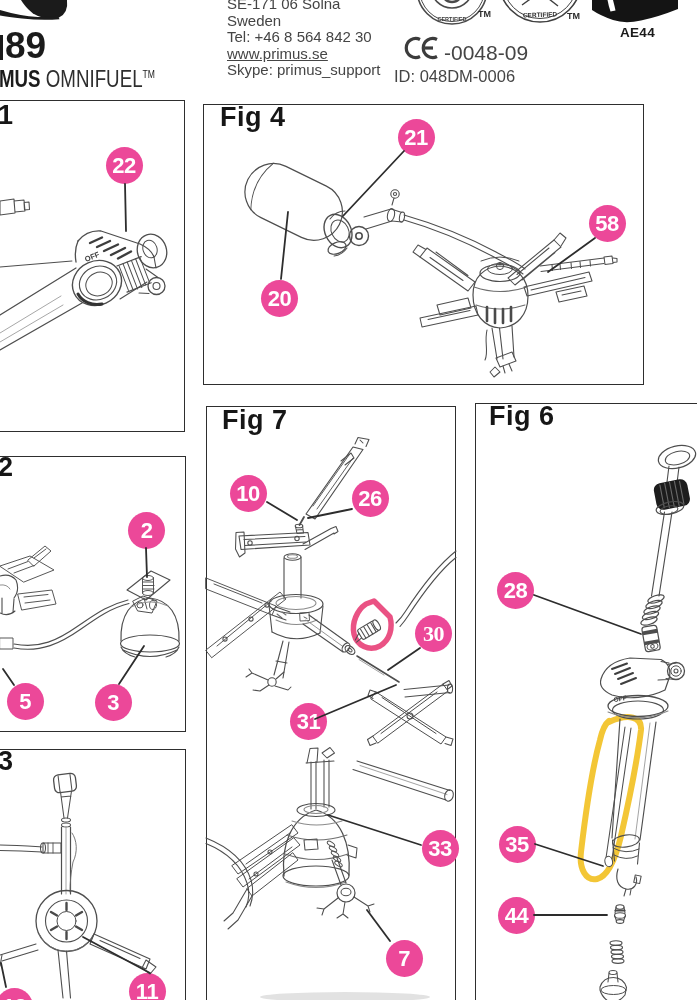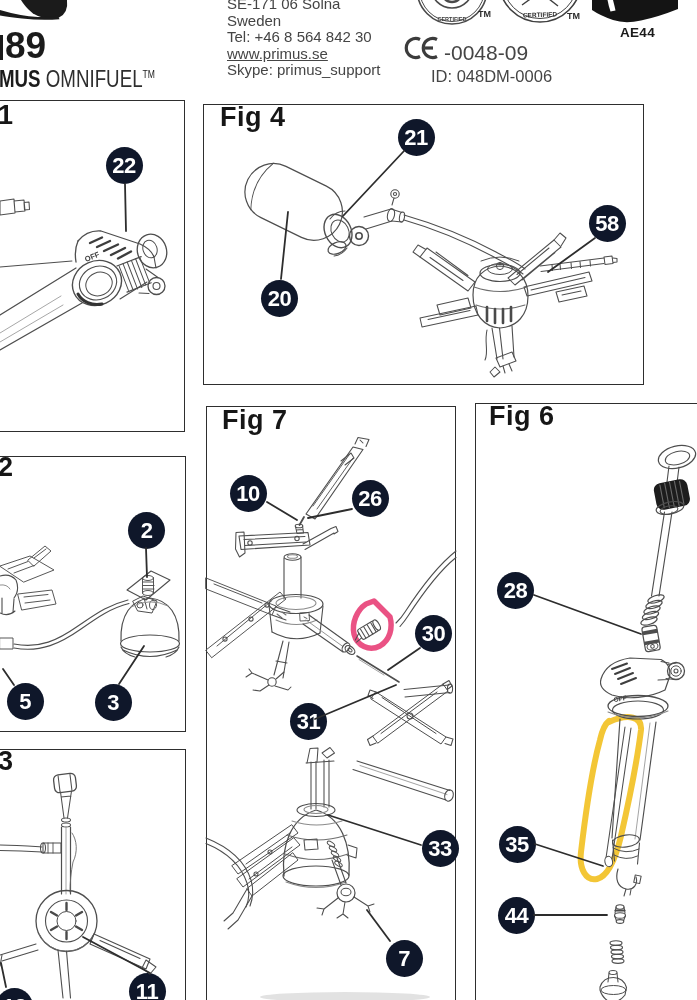--- a/index.html
+++ b/index.html
@@ -1,20 +1,20 @@
 <!DOCTYPE html>
 <html><head>
 <meta charset="utf-8">
 <style>
 html,body{margin:0;padding:0;width:697px;height:1000px;overflow:hidden;background:#fff;
  font-family:"Liberation Sans",sans-serif;}
 .abs{position:absolute;}
 .box{position:absolute;border:1.7px solid #2e2e2e;background:#fff;box-sizing:border-box;}
 .figlab{position:absolute;font-weight:bold;font-size:27px;color:#161616;line-height:1;letter-spacing:0.5px;}
-.c{position:absolute;width:37px;height:37px;border-radius:50%;background:#0f172a;color:#fff;
+.c{position:absolute;width:37px;height:37px;border-radius:50%;background:#ec4899;color:#fff;
  font-weight:bold;font-size:22px;line-height:37px;text-align:center;letter-spacing:-0.5px;}
 .adr{position:absolute;left:227px;top:-4px;font-size:15px;line-height:16.6px;color:#454545;}
 .grey{color:#454545;}
 svg{position:absolute;left:0;top:0;}
 </style>
 </head>
 <body>
 
 <svg width="697" height="100" style="z-index:3">
 
@@ -58,21 +58,21 @@
 
 <div class="adr">
  SE-171 06 Solna<br>
  Sweden<br>
  Tel: +46 8 564 842 30<br>
  <span style="text-decoration:underline;">www.primus.se</span><br>
  Skype: primus_support
 </div>
 
 <div class="abs grey" style="left:444px;top:41px;font-size:21px;">-0048-09</div>
-<div class="abs grey" style="left:431px;top:67px;font-size:16.5px;">ID: 048DM-0006</div>
+<div class="abs grey" style="left:394px;top:67px;font-size:16.5px;">ID: 048DM-0006</div>
 
 <div class="box" style="left:-20px;top:100px;width:205px;height:332px;"></div>
 <div class="box" style="left:-20px;top:455.5px;width:205.5px;height:276px;"></div>
 <div class="box" style="left:-20px;top:748.5px;width:206px;height:262px;"></div>
 <div class="box" style="left:203px;top:103.5px;width:441px;height:281px;"></div>
 <div class="box" style="left:205.5px;top:405.5px;width:250.5px;height:610px;"></div>
 <div class="box" style="left:475px;top:402.5px;width:235px;height:613px;"></div>
 
 <div class="figlab" style="left:-52px;top:102px;">Fig 1</div>
 <div class="figlab" style="left:-52px;top:454px;">Fig 2</div>
@@ -455,19 +455,19 @@
 <div class="c" style="left:397.5px;top:119px;">21</div>
 <div class="c" style="left:261px;top:280px;">20</div>
 <div class="c" style="left:588.5px;top:204.5px;">58</div>
 <div class="c" style="left:128px;top:511.5px;">2</div>
 <div class="c" style="left:6.5px;top:682.5px;">5</div>
 <div class="c" style="left:94.5px;top:683.5px;">3</div>
 <div class="c" style="left:128.5px;top:972.5px;">11</div>
 <div class="c" style="left:-4px;top:987.5px;">12</div>
 <div class="c" style="left:229.5px;top:474.5px;">10</div>
 <div class="c" style="left:351.5px;top:479.5px;">26</div>
-<div class="c" style="left:415px;top:615px;">30</div>
+<div class="c" style="left:415px;top:615px;font-family:Liberation Serif, serif;">30</div>
 <div class="c" style="left:278px;top:703px;margin-left:12px;">31</div>
 <div class="c" style="left:421.5px;top:829.5px;">33</div>
 <div class="c" style="left:385.5px;top:940px;">7</div>
 <div class="c" style="left:497px;top:571.5px;">28</div>
 <div class="c" style="left:498.5px;top:825.5px;">35</div>
 <div class="c" style="left:498px;top:896.5px;">44</div>
 
 </body></html>

